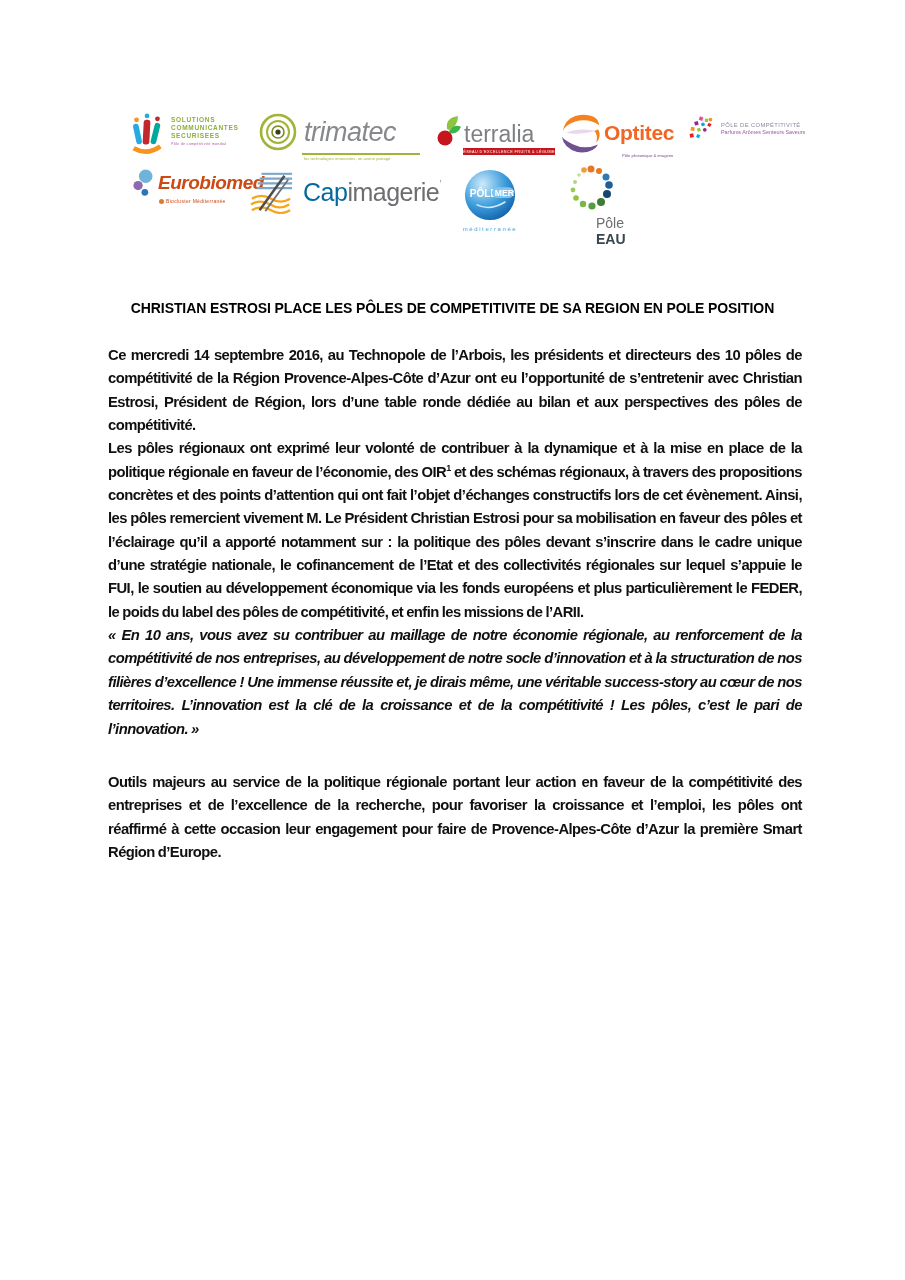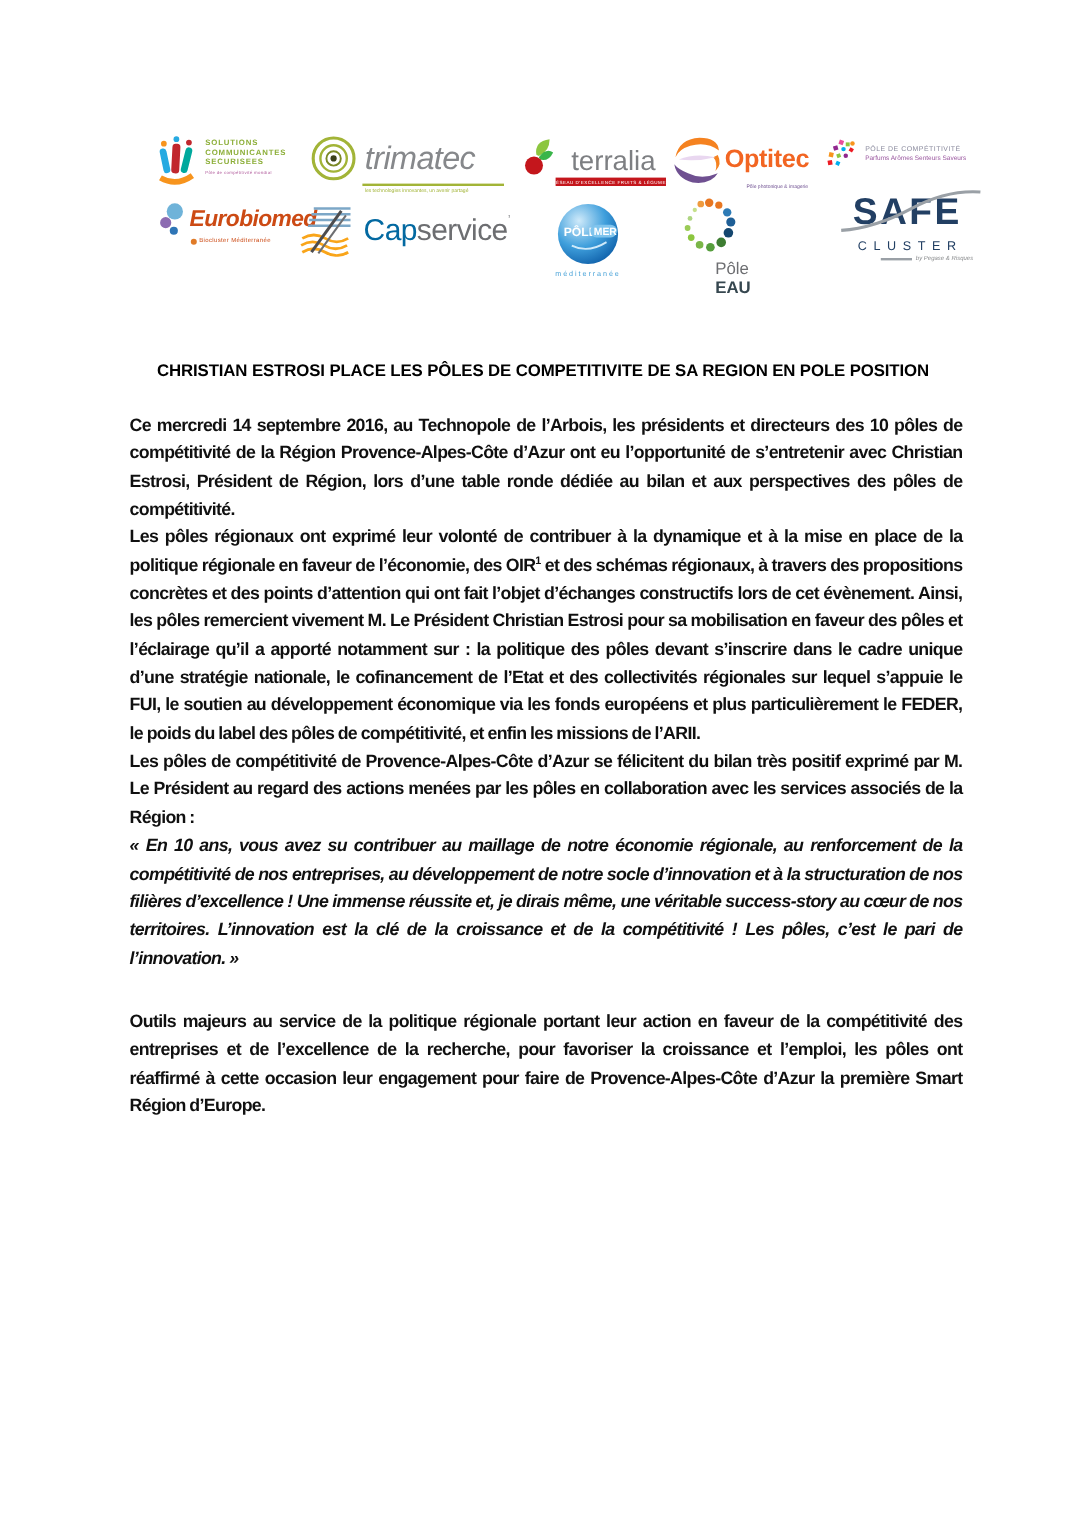--- a/index.html
+++ b/index.html
@@ -18,21 +18,21 @@
 
   
   .trimatec{left:258px;top:112px;width:168px;}
   .tm-top{display:flex;align-items:center;gap:6px;}
   .tm-name{font-size:27px;font-style:italic;color:#86888b;letter-spacing:-.5px;}
   .tm-line{height:2px;background:#a2b437;margin:1px 0 1px 44px;width:118px;}
   .tm-tag{font-size:4.2px;color:#a2b437;margin-left:46px;white-space:nowrap;}
 
   
   .terralia{left:437px;top:114px;}
-  .ter-top{display:flex;align-items:flex-end;gap:15px;}
+  .ter-top{display:flex;align-items:flex-end;gap:3px;}
   .ter-name{font-size:23px;color:#7d7f82;letter-spacing:0;line-height:24px;}
   .ter-bar{margin:2px 0 0 26px;width:92px;height:7px;background:#c4161c;color:#fff;
            font-size:3.8px;display:flex;align-items:center;justify-content:center;
            letter-spacing:.4px;white-space:nowrap;}
 
   
   .optitec{left:560px;top:112px;}
   .opt-top{display:flex;align-items:center;gap:2px;}
   .opt-name{font-size:21px;font-weight:700;color:#f26522;letter-spacing:-.3px;}
   .opt-tag{font-size:4.2px;color:#6f5091;margin-left:62px;margin-top:-1px;white-space:nowrap;}
@@ -202,21 +202,21 @@
           <line x1="9" y1="19" x2="46" y2="19"></line>
         </g>
         <g stroke="#f9a51a" stroke-width="2.4" fill="none">
           <path d="M4 30 Q14 24 24 30 T44 30"></path>
           <path d="M3 36 Q13 30 23 36 T43 36"></path>
           <path d="M4 42 Q14 36 24 42 T44 42"></path>
         </g>
         <line x1="12" y1="42" x2="38" y2="6" stroke="#4d4d4f" stroke-width="2.6"></line>
         <line x1="18" y1="43" x2="42" y2="10" stroke="#6d6e71" stroke-width="1.8"></line>
       </svg>
-      <div class="cap-name"><span class="cap-cap">Cap</span><span class="cap-en">service</span><span class="cap-mark">’</span></div>
+      <div class="cap-name"><span class="cap-cap">Cap</span><span class="cap-en">imagerie</span><span class="cap-mark">’</span></div>
     </div>
 
     <div class="logo polemer">
       <svg width="54" height="54" viewBox="0 0 56 56">
         <defs>
           <radialGradient id="pmg" cx="35%" cy="28%" r="80%">
             <stop offset="0%" stop-color="#cfeafa"></stop>
             <stop offset="55%" stop-color="#3f9fdc"></stop>
             <stop offset="100%" stop-color="#0d5ea8"></stop>
           </radialGradient>
@@ -242,42 +242,28 @@
         <circle cx="24" cy="41" r="3.6" fill="#569e3d"></circle>
         <circle cx="15" cy="39" r="3.2" fill="#7ab648"></circle>
         <circle cx="8" cy="33" r="2.8" fill="#8cc63f"></circle>
         <circle cx="5" cy="25" r="2.4" fill="#9bcb57"></circle>
         <circle cx="7" cy="17" r="2" fill="#aed581"></circle>
         <circle cx="11" cy="10" r="1.8" fill="#c5e08b"></circle>
       </svg>
       <div class="pe-text"><span class="pe-pole">Pôle </span><span class="pe-eau">EAU</span></div>
     </div>
 
-    <div class="logo safe">
-      <div class="safe-word-wrap">
-        <span class="safe-word">SAFE</span>
-        <svg class="safe-swoosh" width="130" height="40" viewBox="0 0 130 40">
-          <path d="M2 34 Q30 32 60 16 T118 2" stroke="#9aa0a6" stroke-width="2.6" fill="none"></path>
-        </svg>
-      </div>
-      <div class="safe-cluster">CLUSTER</div>
-      <div class="safe-by">
-        <span class="safe-by-line"></span>
-        <span class="safe-by-text">by Pegase &amp; Risques</span>
-      </div>
-    </div>
 
   </div>
 
   <div class="doc-title">CHRISTIAN ESTROSI PLACE LES PÔLES DE COMPETITIVITE DE SA REGION EN POLE POSITION</div>
 
   <div class="body-text">
     <p>Ce mercredi 14 septembre 2016, au Technopole de l’Arbois, les présidents et directeurs des 10 pôles de compétitivité de la Région Provence-Alpes-Côte d’Azur ont eu l’opportunité de s’entretenir avec Christian Estrosi, Président de Région, lors d’une table ronde dédiée au bilan et aux perspectives des pôles de compétitivité.</p>
     <p><span>Les pôles régionaux ont exprimé leur volonté de contribuer à la dynamique et à la mise en place de la politique régionale en faveur de l’économie, des OIR</span><sup class="fn-ref">1</sup><span> et des schémas régionaux, à travers des propositions concrètes et des points d’attention qui ont fait l’objet d’échanges constructifs lors de cet évènement. Ainsi, les pôles remercient vivement M. Le Président Christian Estrosi pour sa mobilisation en faveur des pôles et l’éclairage qu’il a apporté notamment sur : la politique des pôles devant s’inscrire dans le cadre unique d’une stratégie nationale, le cofinancement de l’Etat et des collectivités régionales sur lequel s’appuie le FUI, le soutien au développement économique via les fonds européens et plus particulièrement le FEDER, le poids du label des pôles de compétitivité, et enfin les missions de l’ARII.</span></p>
-    <p>Les pôles de compétitivité de Provence-Alpes-Côte d’Azur se félicitent du bilan très positif exprimé par M. Le Président au regard des actions menées par les pôles en collaboration avec les services associés de la Région :</p>
     <p class="quote">« En 10 ans, vous avez su contribuer au maillage de notre économie régionale, au renforcement de la compétitivité de nos entreprises, au développement de notre socle d’innovation et à la structuration de nos filières d’excellence ! Une immense réussite et, je dirais même, une véritable success-story au cœur de nos territoires. L’innovation est la clé de la croissance et de la compétitivité ! Les pôles, c’est le pari de l’innovation. »</p>
     <p class="p-last">Outils majeurs au service de la politique régionale portant leur action en faveur de la compétitivité des entreprises et de l’excellence de la recherche, pour favoriser la croissance et l’emploi, les pôles ont réaffirmé à cette occasion leur engagement pour faire de Provence-Alpes-Côte d’Azur la première Smart Région d’Europe.</p>
   </div>
 
   <div class="footnote">
     <div class="fn-rule"></div>
     <div class="fn-text"><sup class="fn-ref">1</sup> <span>OIR : Opérations D’Intérêt Régional</span></div>
   </div>
 
 </div>

